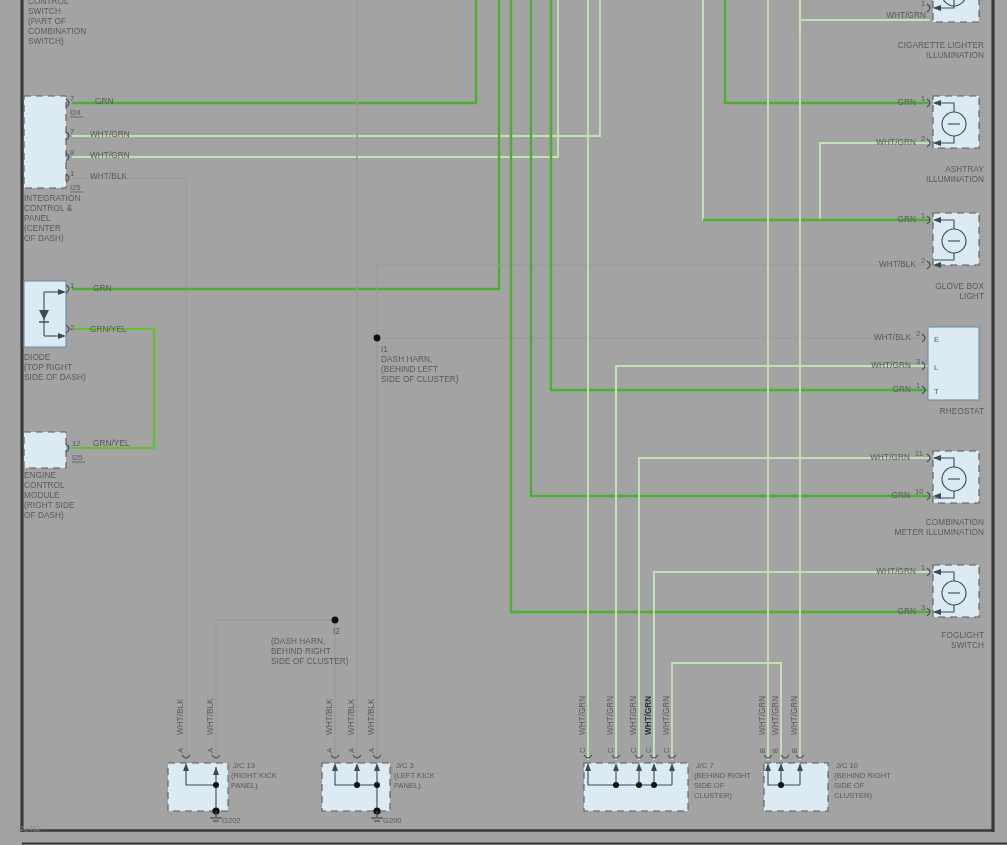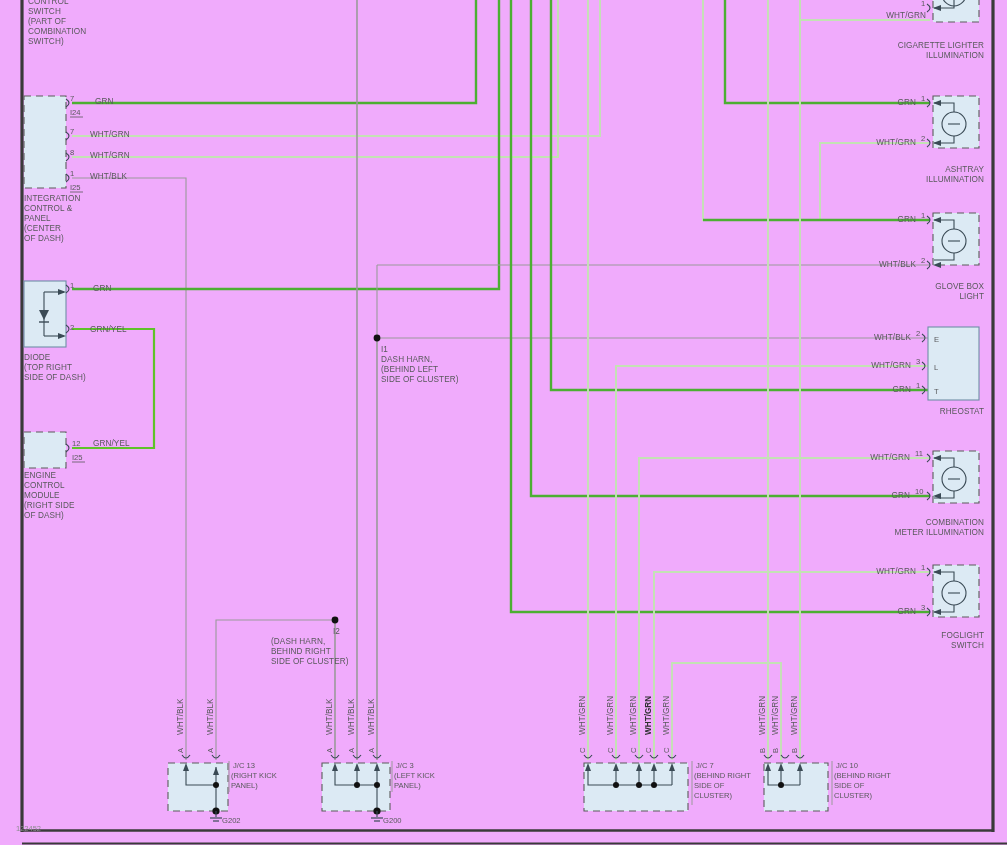--- a/index.html
+++ b/index.html
@@ -6,21 +6,21 @@
   html, body {
     margin: 0;
     padding: 0;
     background: #ffffff;
     font-family: "Liberation Sans", sans-serif;
   }
   #stage {
     position: relative;
     width: 1007px;
     height: 845px;
-    background: #f0abfc;
+    background: #a3a3a3;
     overflow: hidden;
   }
   #stage svg {
     position: absolute;
     left: 0;
     top: 0;
   }
   .lbl {
     font-family: "Liberation Sans", sans-serif;
     font-size: 8.2px;

